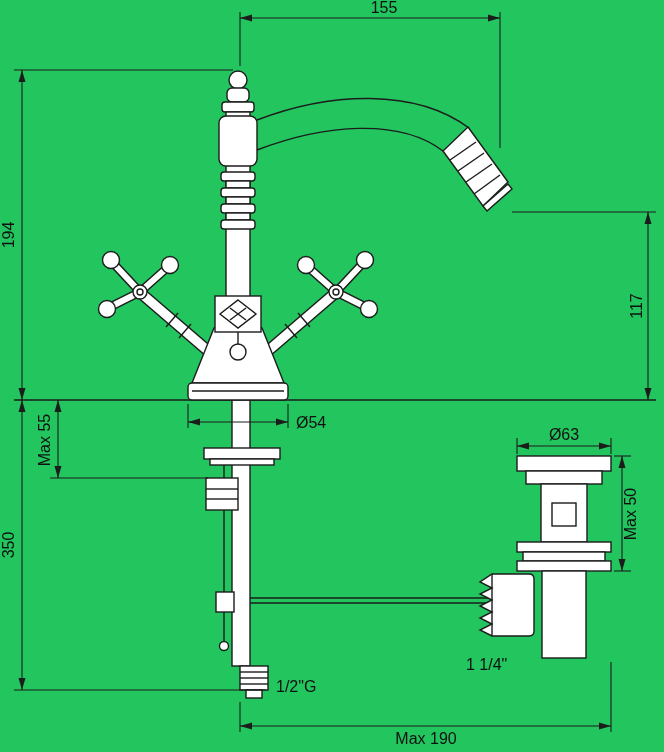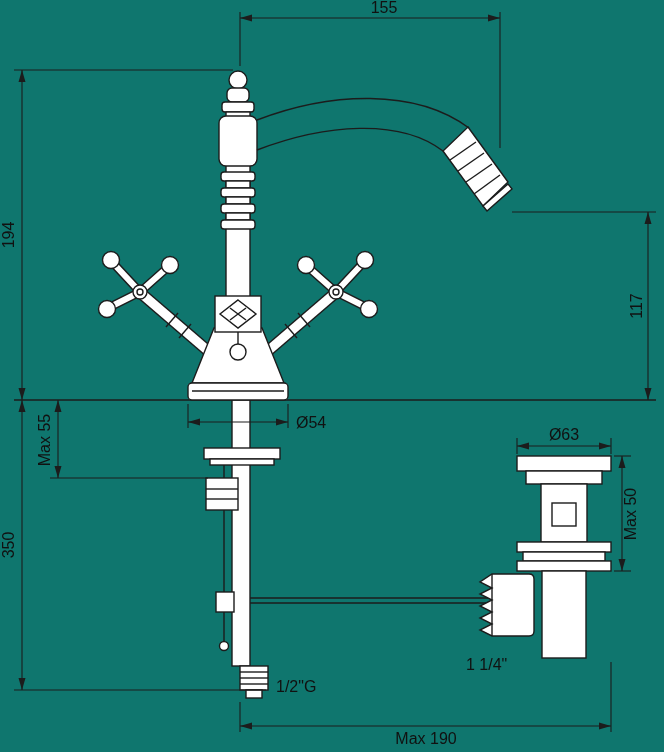--- a/index.html
+++ b/index.html
@@ -1,16 +1,16 @@
 <!DOCTYPE html>
 <html><head>
 <meta charset="utf-8">
 <style>
   html,body{margin:0;padding:0;background:#ffffff;}
-  .page{width:664px;height:752px;background:#0f766e;position:relative;overflow:hidden;
+  .page{width:664px;height:752px;background:#22c55e;position:relative;overflow:hidden;
         font-family:"Liberation Sans",sans-serif;}
   svg{display:block;}
   .ln{stroke:#1c1c1c;stroke-width:1.4;fill:none;}
   .fw{stroke:#1c1c1c;stroke-width:1.4;fill:#ffffff;}
   .dim{stroke:#1c1c1c;stroke-width:1.1;fill:none;}
   .hb{stroke:#1c1c1c;fill:none;stroke-linecap:round;}
   .hw{stroke:#ffffff;fill:none;stroke-linecap:round;}
   .lbl{font-family:"Liberation Sans",sans-serif;font-size:16px;fill:#111111;}
 </style>
 </head>

